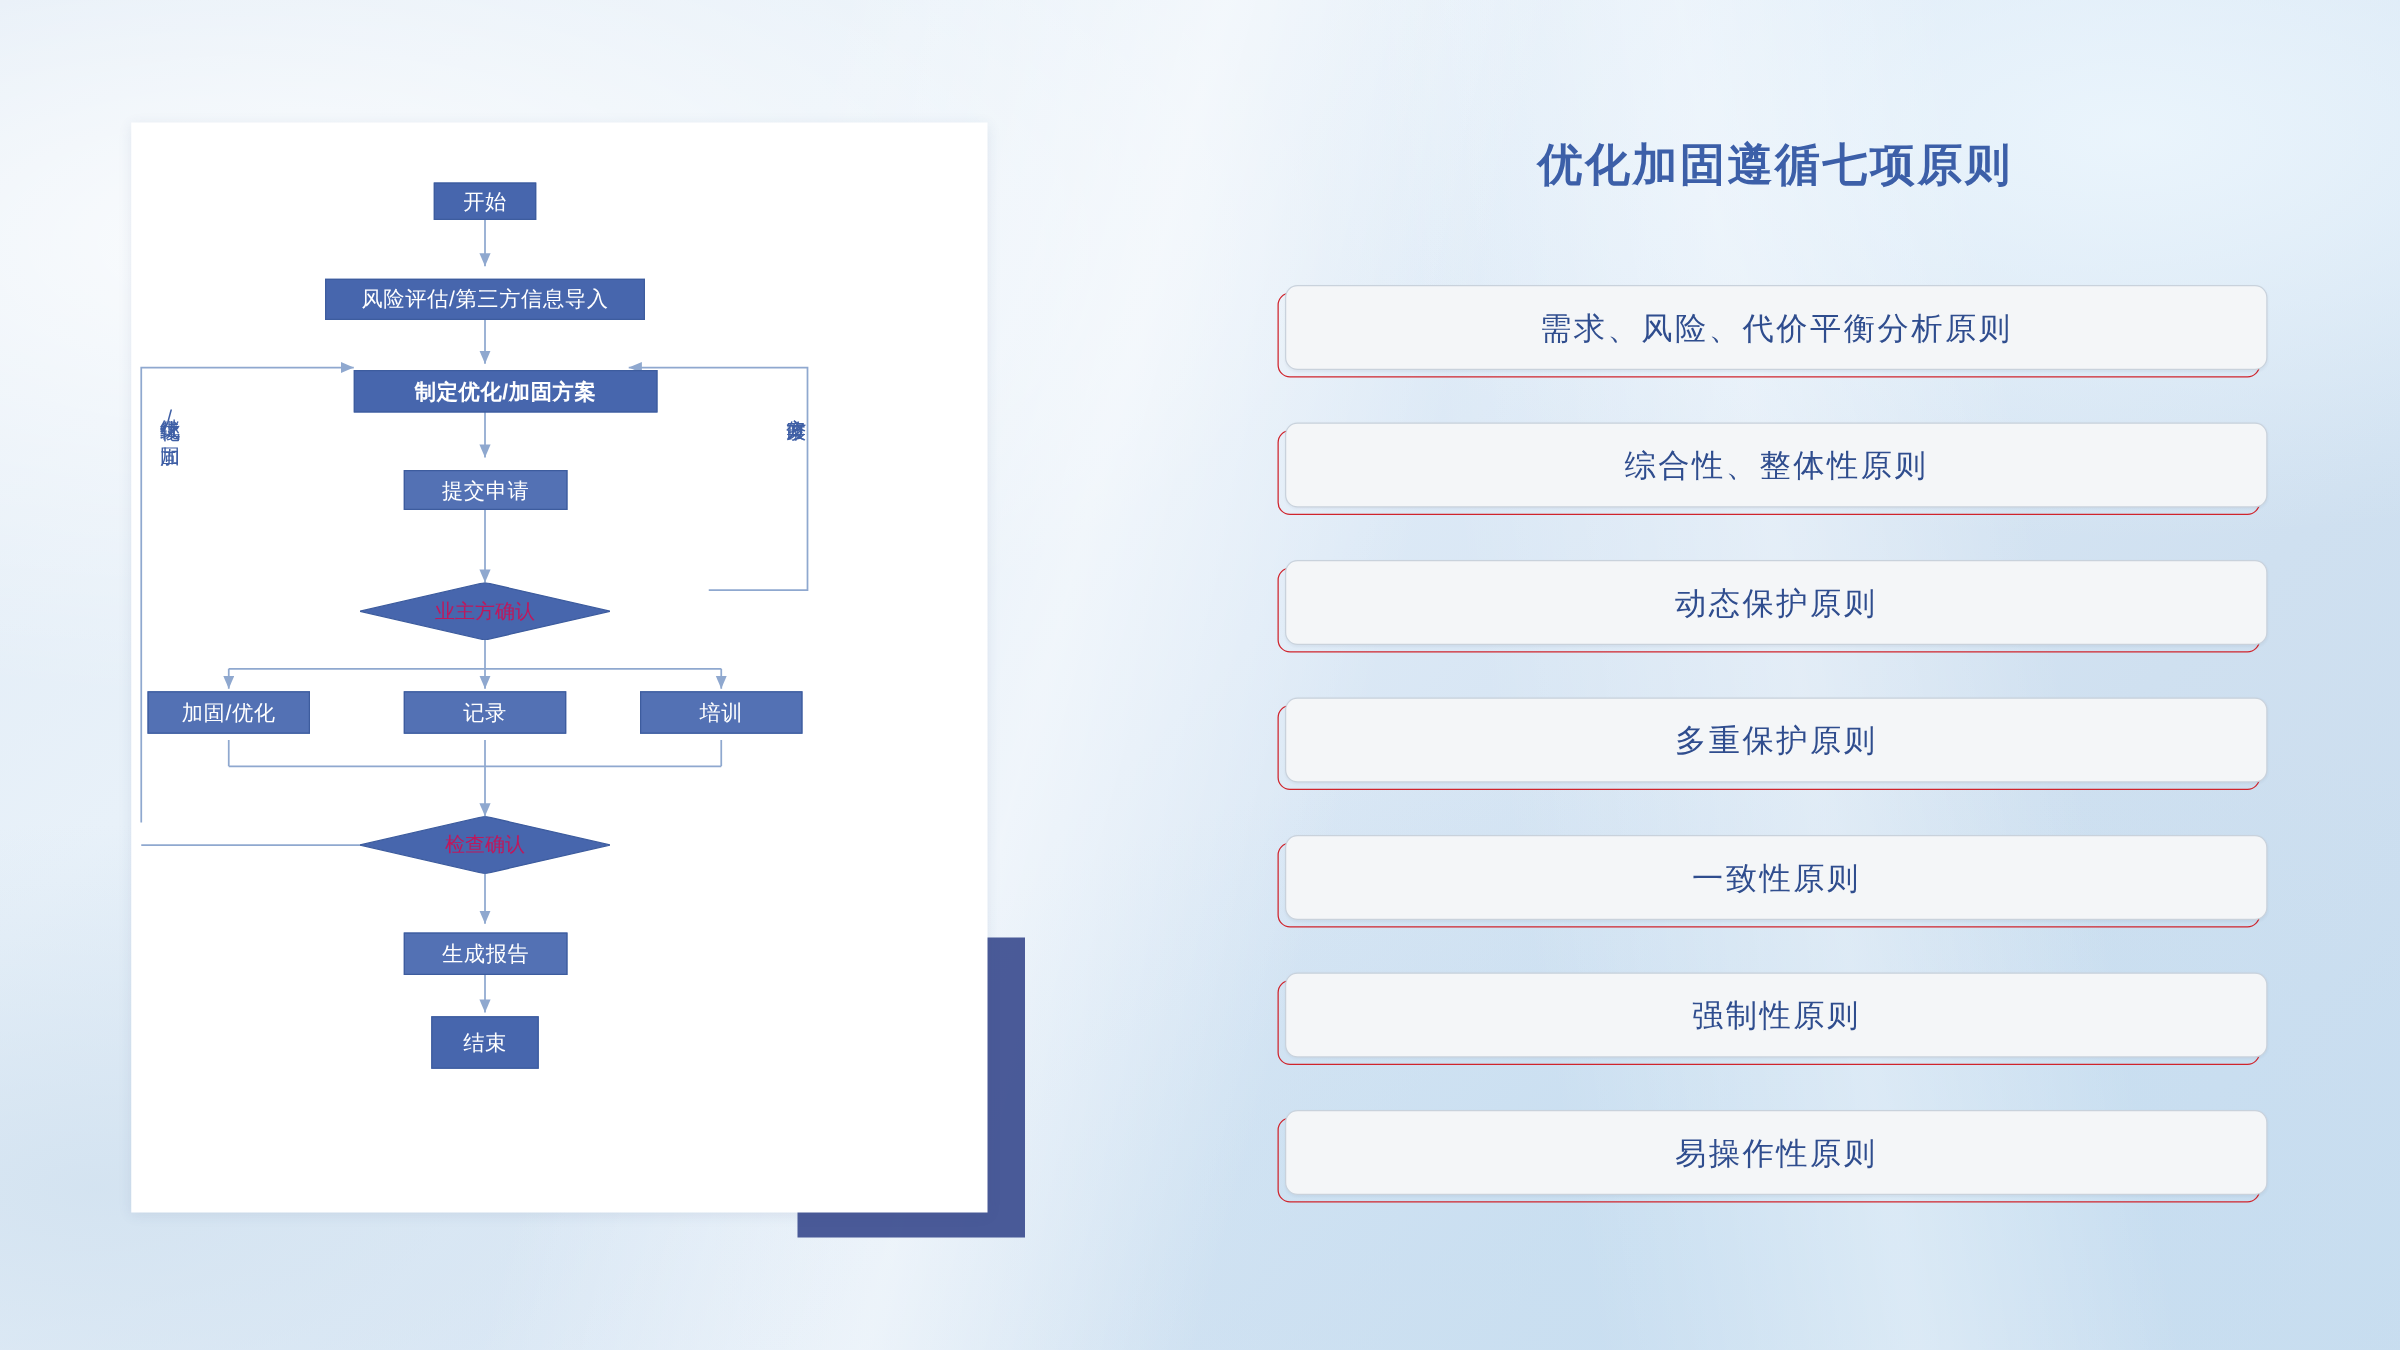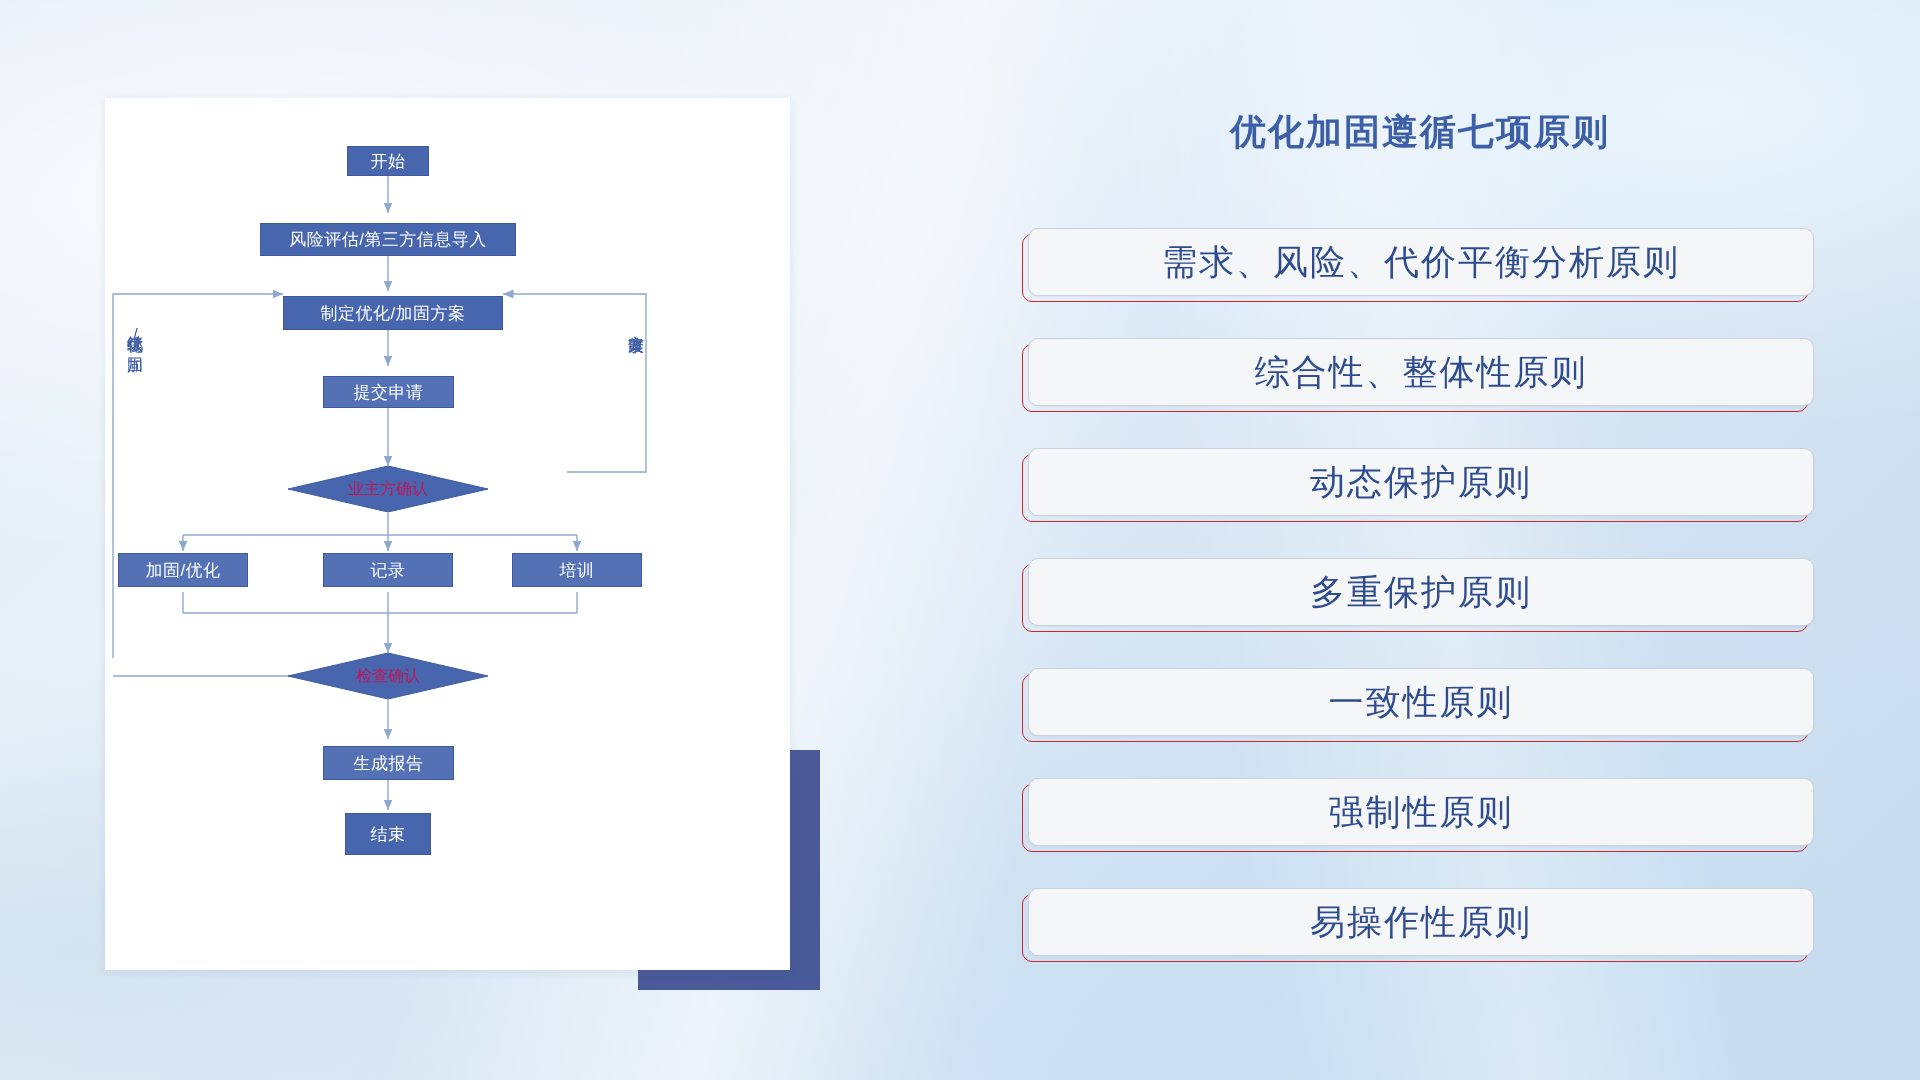--- a/index.html
+++ b/index.html
@@ -154,21 +154,21 @@
     top: 0;
     width: 786px;
     height: 68px;
     box-sizing: border-box;
     background: #f4f6f8;
     border: 1px solid #c9d2dc;
     border-radius: 10px;
     display: flex;
     align-items: center;
     justify-content: center;
-    font-size: 35px;
+    font-size: 25px;
     color: #2f4d8e;
     letter-spacing: 2px;
     box-shadow: 0 1px 2px rgba(50,70,110,0.06);
   }
 </style>
 </head>
 <body>
 
 <div id="slide">
 
@@ -218,21 +218,21 @@
     </svg>
 
     <div class="node" style="left:242px; top:48px; width:82px; height:30px;">
       <span>开始</span>
     </div>
 
     <div class="node" style="left:155px; top:125px; width:256px; height:33px;">
       <span>风险评估/第三方信息导入</span>
     </div>
 
-    <div class="node" style="left:178px; top:198px; width:220px; height:34px;">
+    <div class="node" style="left:178px; top:198px; width:243px; height:34px;font-weight:bold;">
       <span>制定优化/加固方案</span>
     </div>
 
     <div class="node pale" style="left:218px; top:278px; width:131px; height:32px;">
       <span>提交申请</span>
     </div>
 
     <div class="diamond-wrap" style="left:183px; top:368px; width:200px; height:46px;">
       <svg class="dshape" viewBox="0 0 200 46" preserveAspectRatio="none">
         <polygon points="100,0 200,23 100,46 0,23" fill="#4766ad" stroke="#3d5c9e" stroke-width="1"></polygon>

